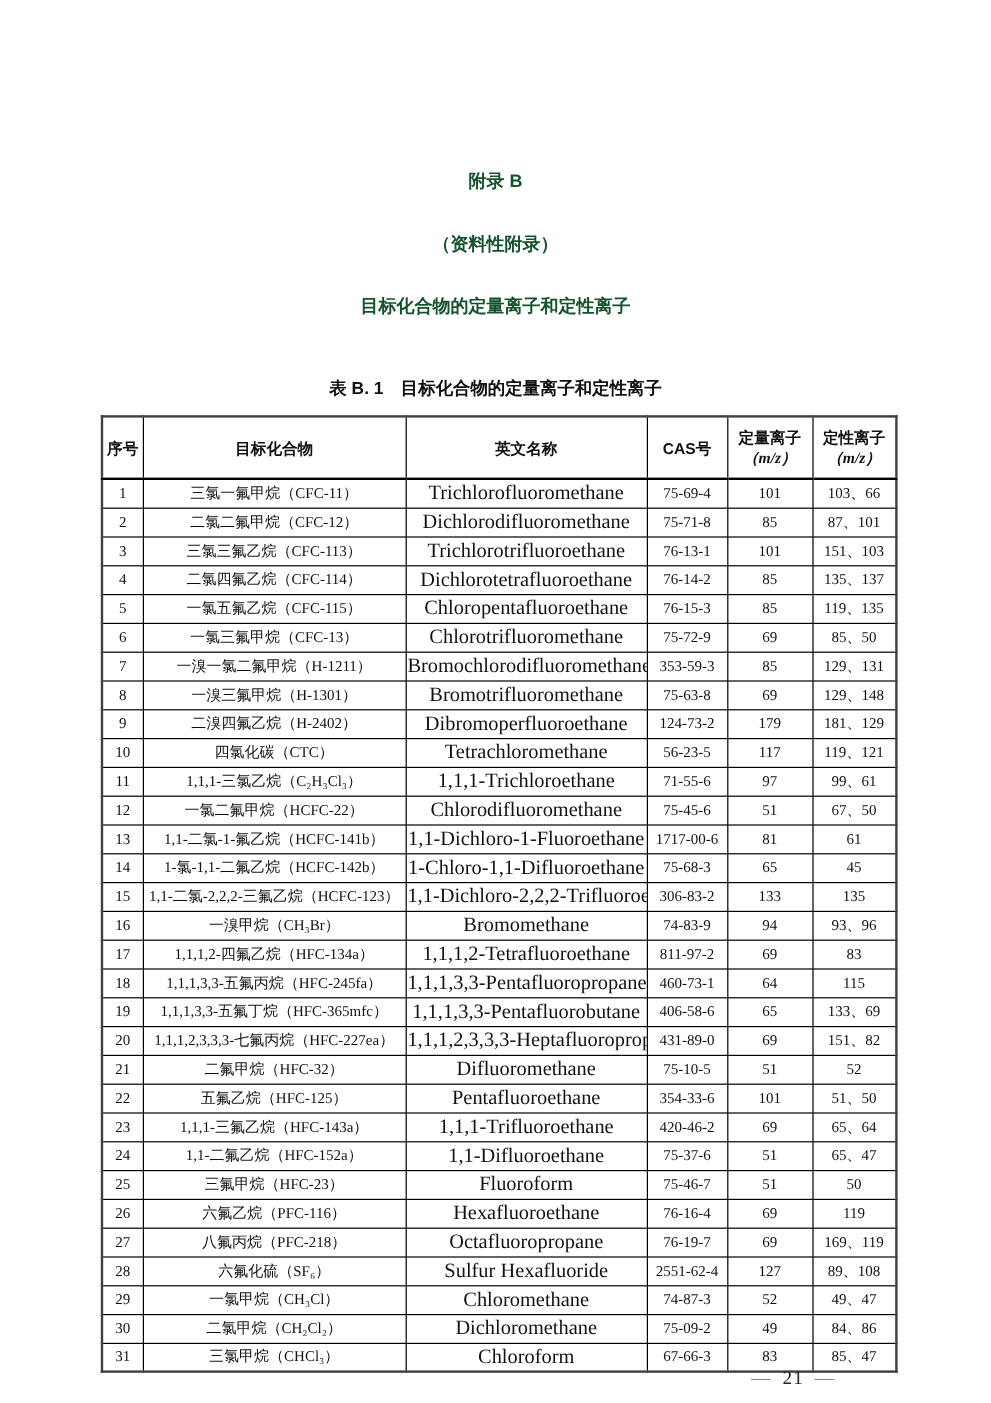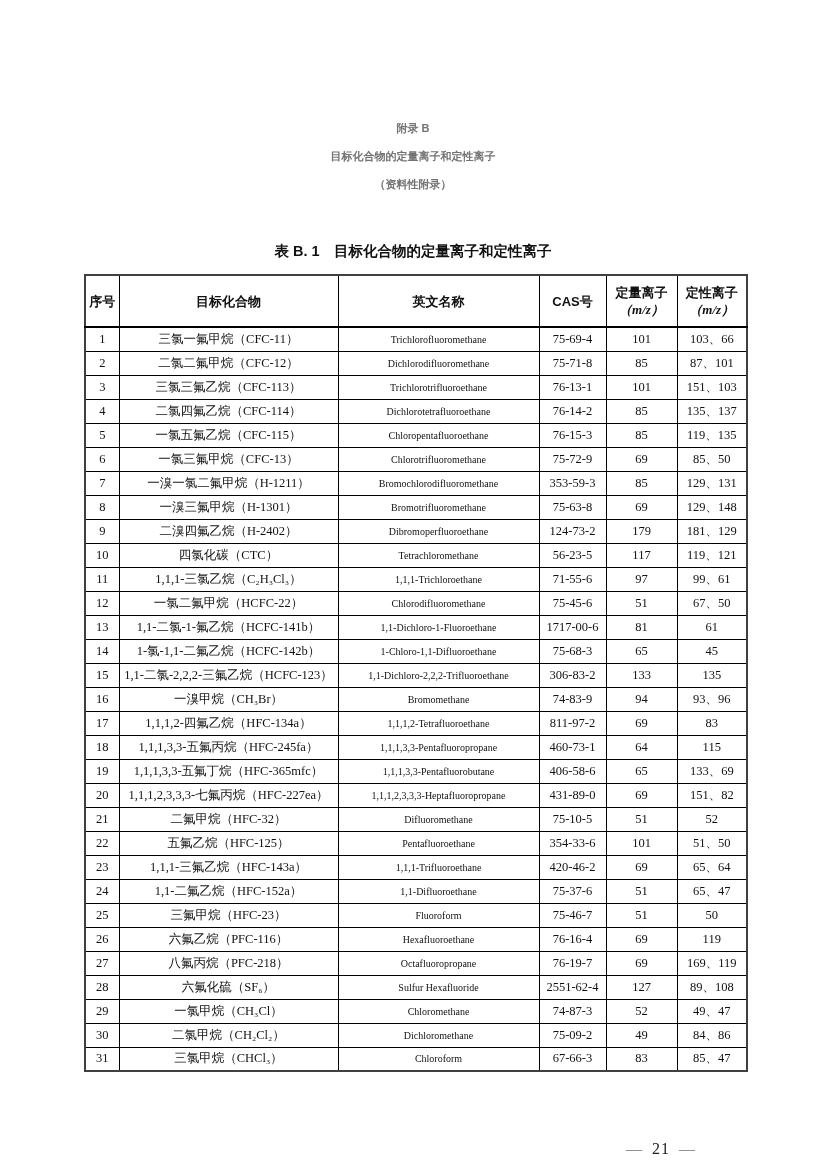--- a/index.html
+++ b/index.html
@@ -13,23 +13,24 @@
     font-family: "Liberation Serif", "DejaVu Serif", serif;
     overflow: hidden;
   }
   .titles {
     padding-top: 114px;
     text-align: center;
     font-family: "Liberation Sans", "DejaVu Sans", sans-serif;
     font-weight: bold;
   }
   .title-line {
-    font-size: 11px;
+    font-size: 15px;
     line-height: 28px;
-    color: #737373;
+    color: #14532d;
+    margin-top: 24px;
   }
   .table-caption {
     margin-top: 44px;
     text-align: center;
     font-family: "Liberation Sans", "DejaVu Sans", sans-serif;
     font-weight: bold;
     font-size: 14.5px;
     color: #111;
   }
   table.ion-table {
@@ -68,43 +69,43 @@
     font-weight: bold;
     font-size: 13px;
     display: block;
   }
   .ion-table tbody td {
     height: 24px;
     font-size: 12.5px;
     color: #111;
   }
   .ion-table tbody td.cell-compound { font-size: 12.5px; }
-  .ion-table tbody td.cell-english  { font-size: 10px; }
+  .ion-table tbody td.cell-english  { font-size: 17px; }
   .page-number {
     position: absolute;
     top: 1140px;
     right: 121px;
     font-size: 16px;
     color: #222;
     letter-spacing: 1px;
   }
   .page-number .dash {
     color: #808080;
     padding: 0 9px;
   }
 </style>
 </head>
 <body>
 
 <div class="page">
 
   <div class="titles">
     <div class="title-line">附录 B</div>
+    <div class="title-line">（资料性附录）</div>
     <div class="title-line">目标化合物的定量离子和定性离子</div>
-    <div class="title-line">（资料性附录）</div>
   </div>
 
   <div class="table-caption">表 B. 1　目标化合物的定量离子和定性离子</div>
 
   <table class="ion-table">
     <colgroup>
       <col class="c-no">
         <col class="c-cmpd">
         <col class="c-eng">
         <col class="c-cas">

